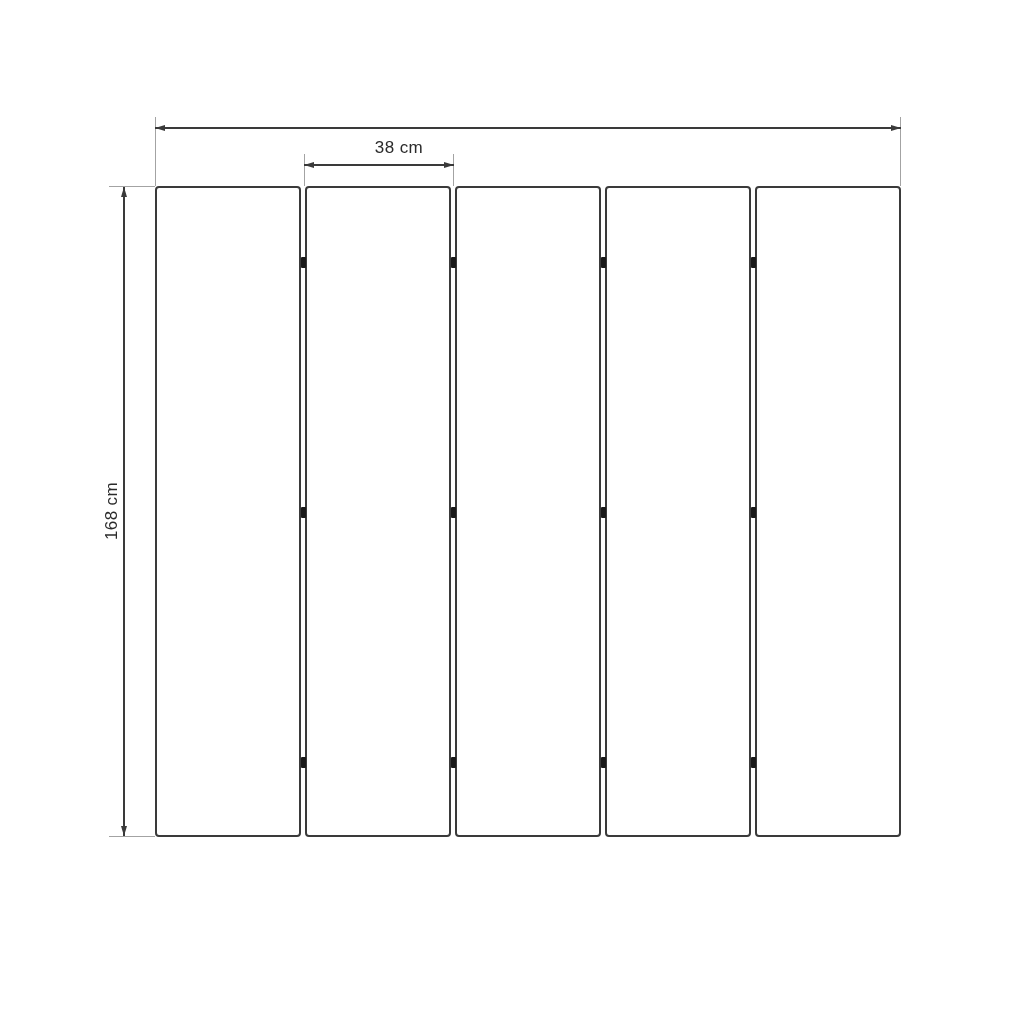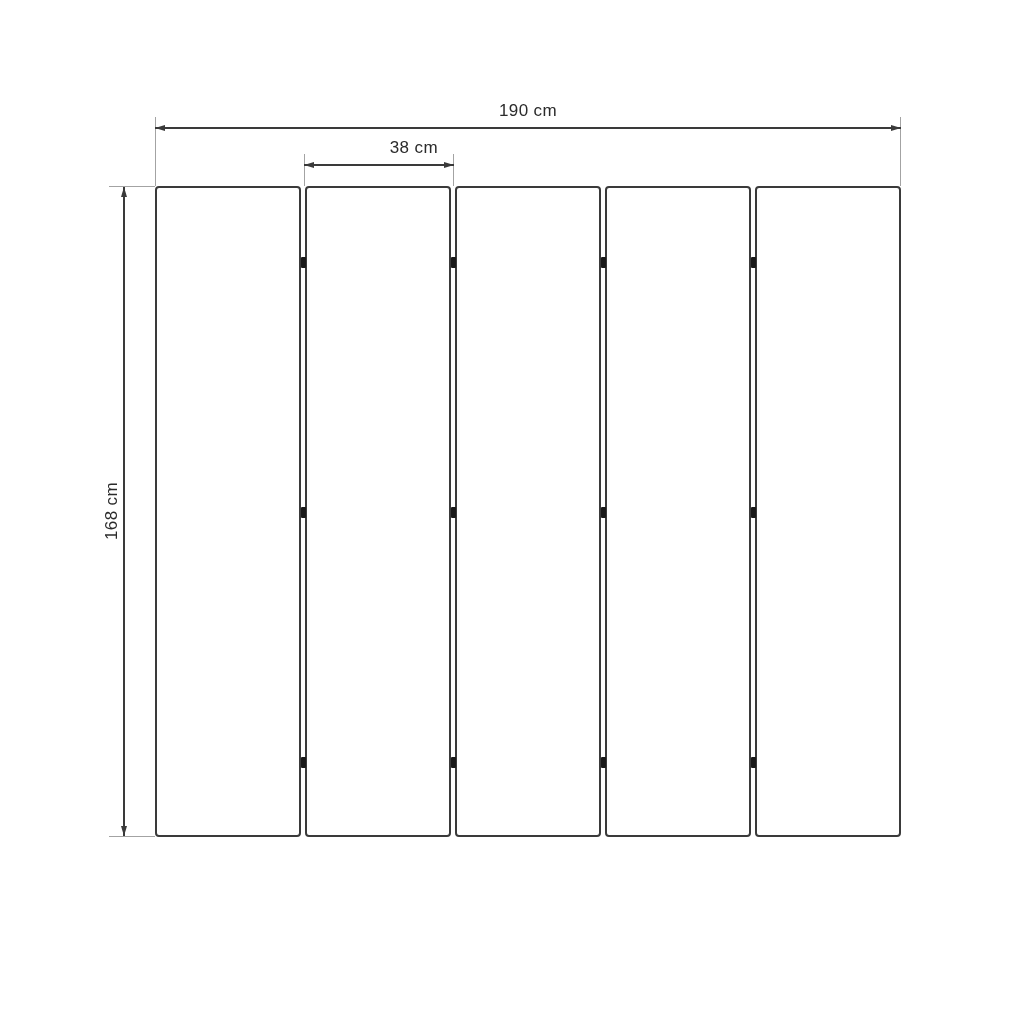--- a/index.html
+++ b/index.html
@@ -69,26 +69,25 @@
 
 <div class="canvas">
 
   <div class="ext-line" style="left:154.5px;top:117px;width:1.5px;height:69px;"></div>
   <div class="ext-line" style="left:899.5px;top:117px;width:1.5px;height:69px;"></div>
   <div class="ext-line" style="left:303.5px;top:154px;width:1.5px;height:32px;"></div>
   <div class="ext-line" style="left:452.5px;top:154px;width:1.5px;height:32px;"></div>
   <div class="ext-line" style="left:109px;top:185.5px;width:46px;height:1.5px;"></div>
   <div class="ext-line" style="left:109px;top:835.5px;width:46px;height:1.5px;"></div>
 
-  <div class="dim-label" style="left:155px;top:101px;width:746px;">190 cm</div>
   <div class="dim-line" style="left:155px;top:127px;width:746px;height:2px;"></div>
   <div class="arrow arrow-left" style="left:155px;top:124.5px;"></div>
   <div class="arrow arrow-right" style="left:891px;top:124.5px;"></div>
 
-  <div class="dim-label" style="left:288px;top:138px;width:150px;text-align:right;">38 cm</div>
+  <div class="dim-label" style="left:324px;top:138px;width:150px;">38 cm</div>
   <div class="dim-line" style="left:304px;top:164px;width:150px;height:2px;"></div>
   <div class="arrow arrow-left" style="left:304px;top:161.5px;"></div>
   <div class="arrow arrow-right" style="left:444px;top:161.5px;"></div>
 
   <div class="dim-label vertical" style="left:62px;top:501px;">168 cm</div>
   <div class="dim-line" style="left:123px;top:187px;width:2px;height:649px;"></div>
   <div class="arrow arrow-up" style="left:120.5px;top:187px;"></div>
   <div class="arrow arrow-down" style="left:120.5px;top:826px;"></div>
 
   <div class="panel-row">

